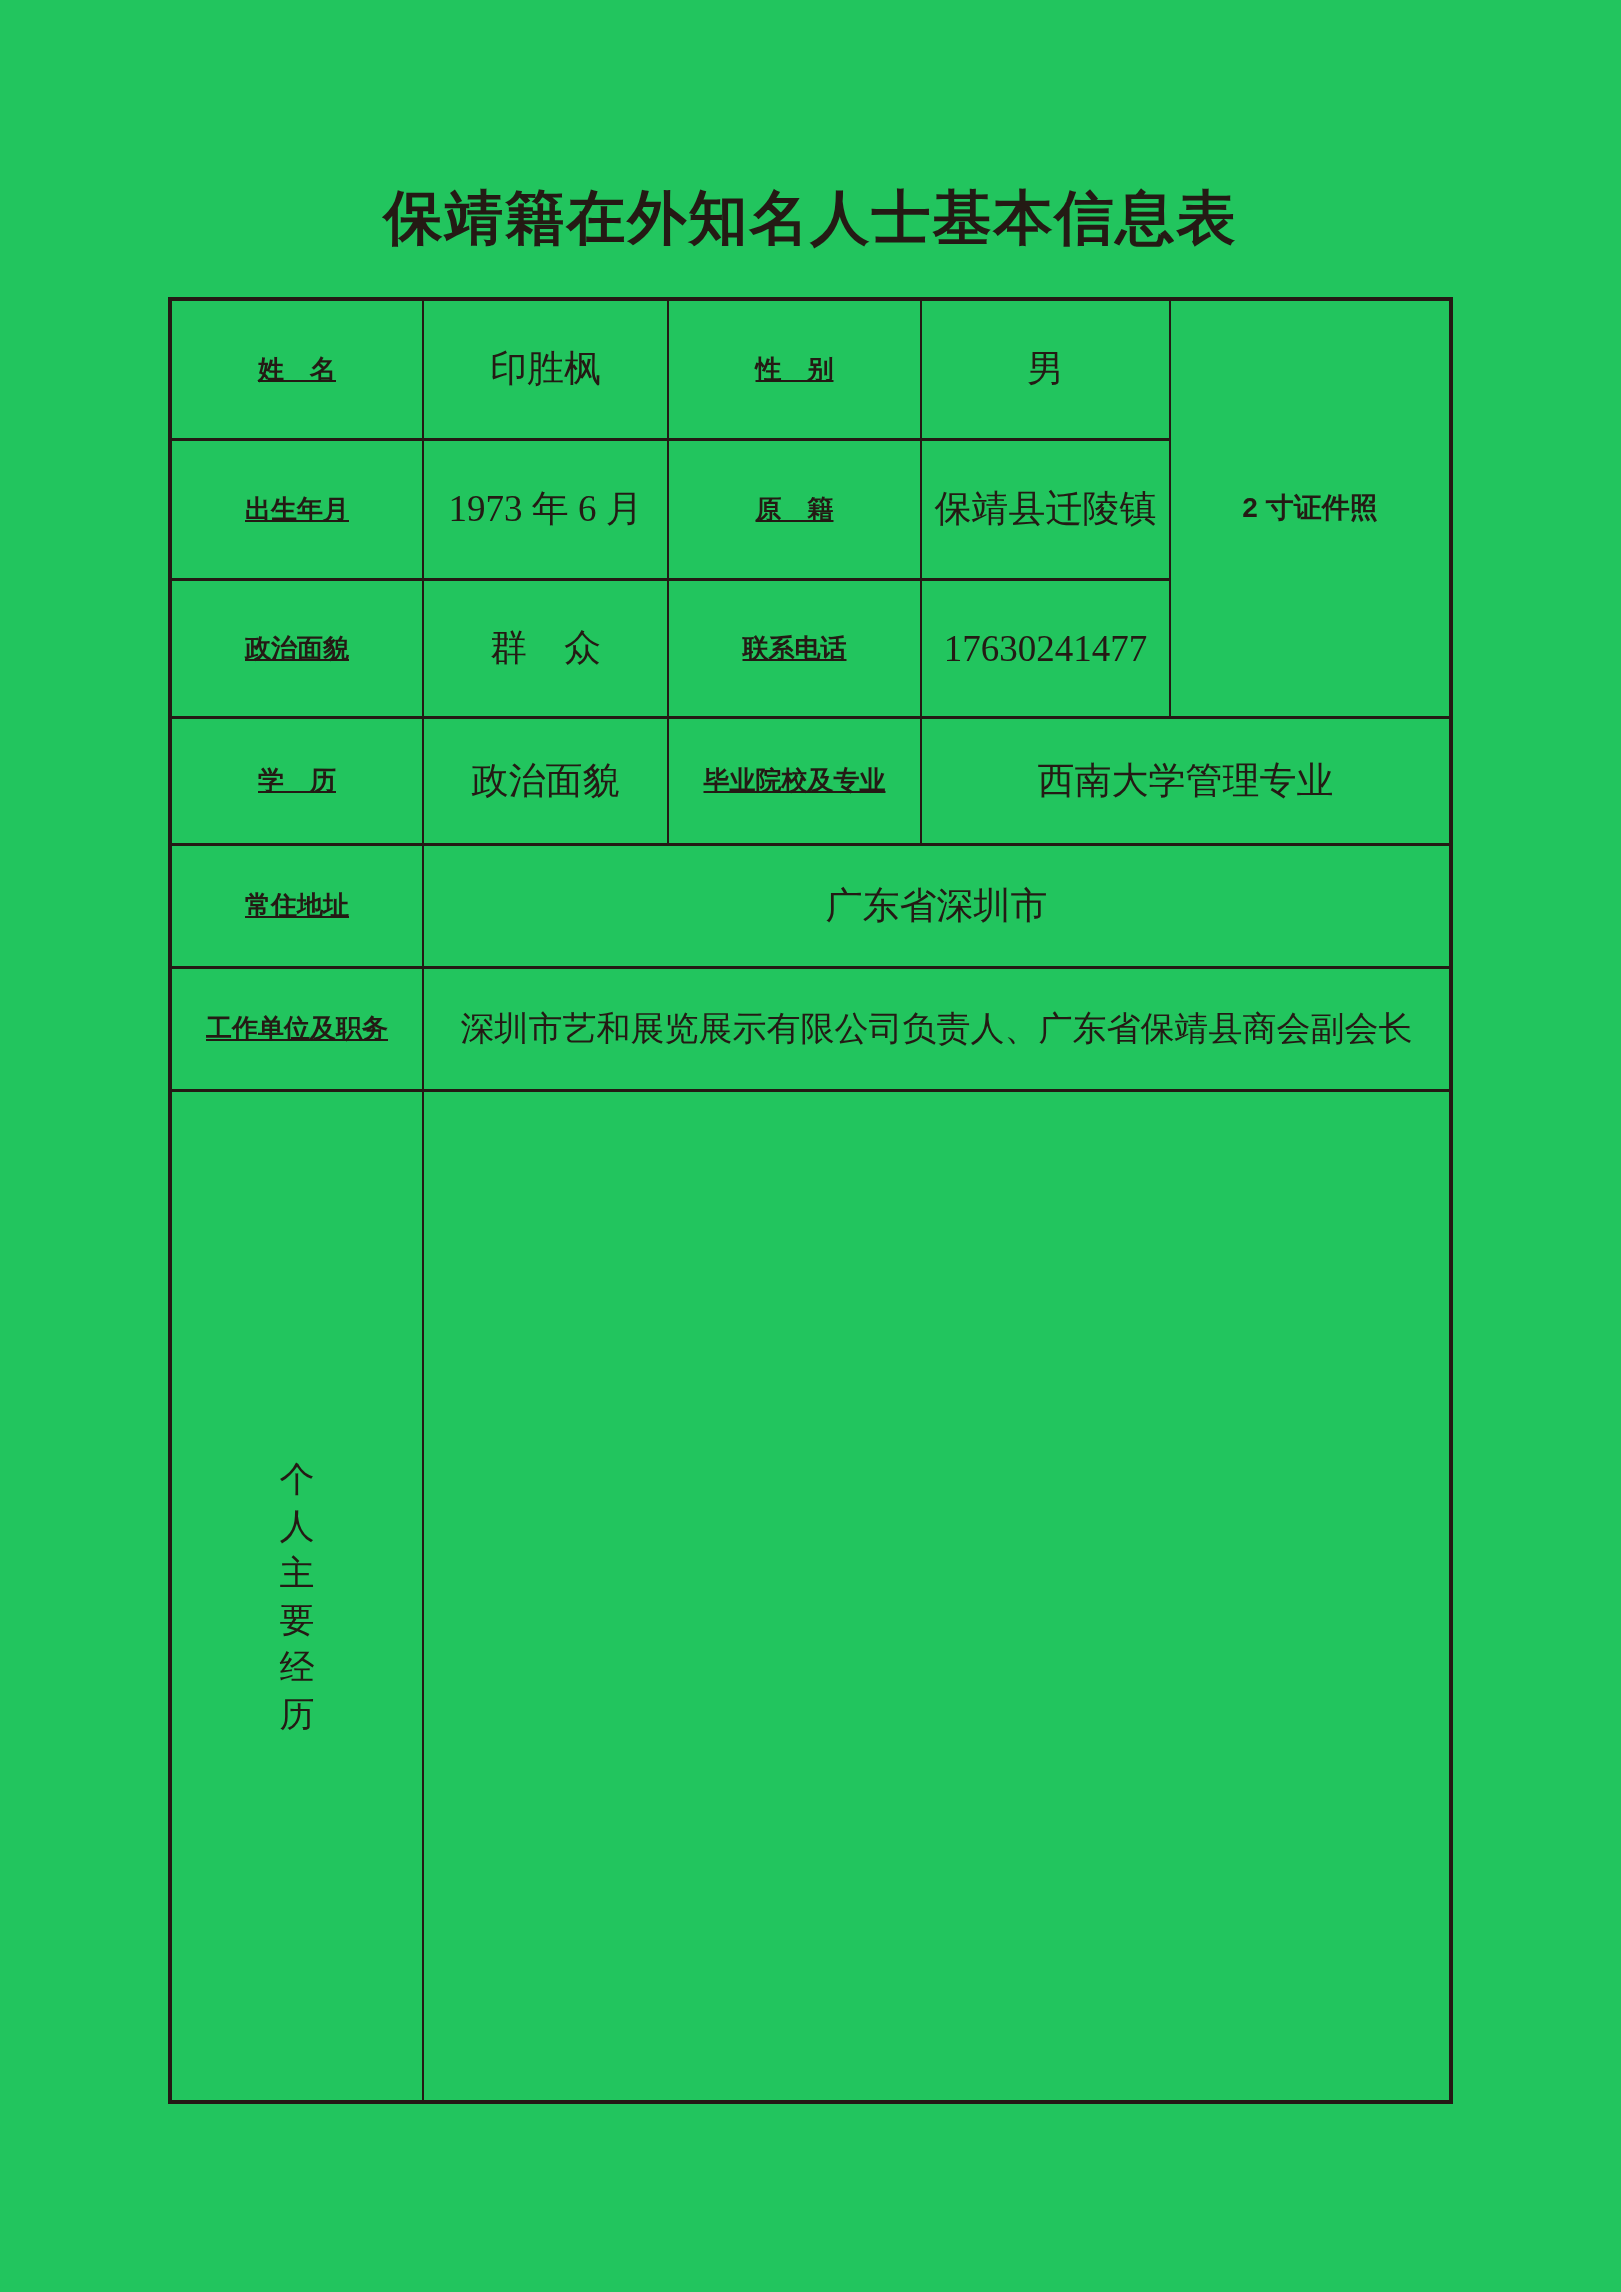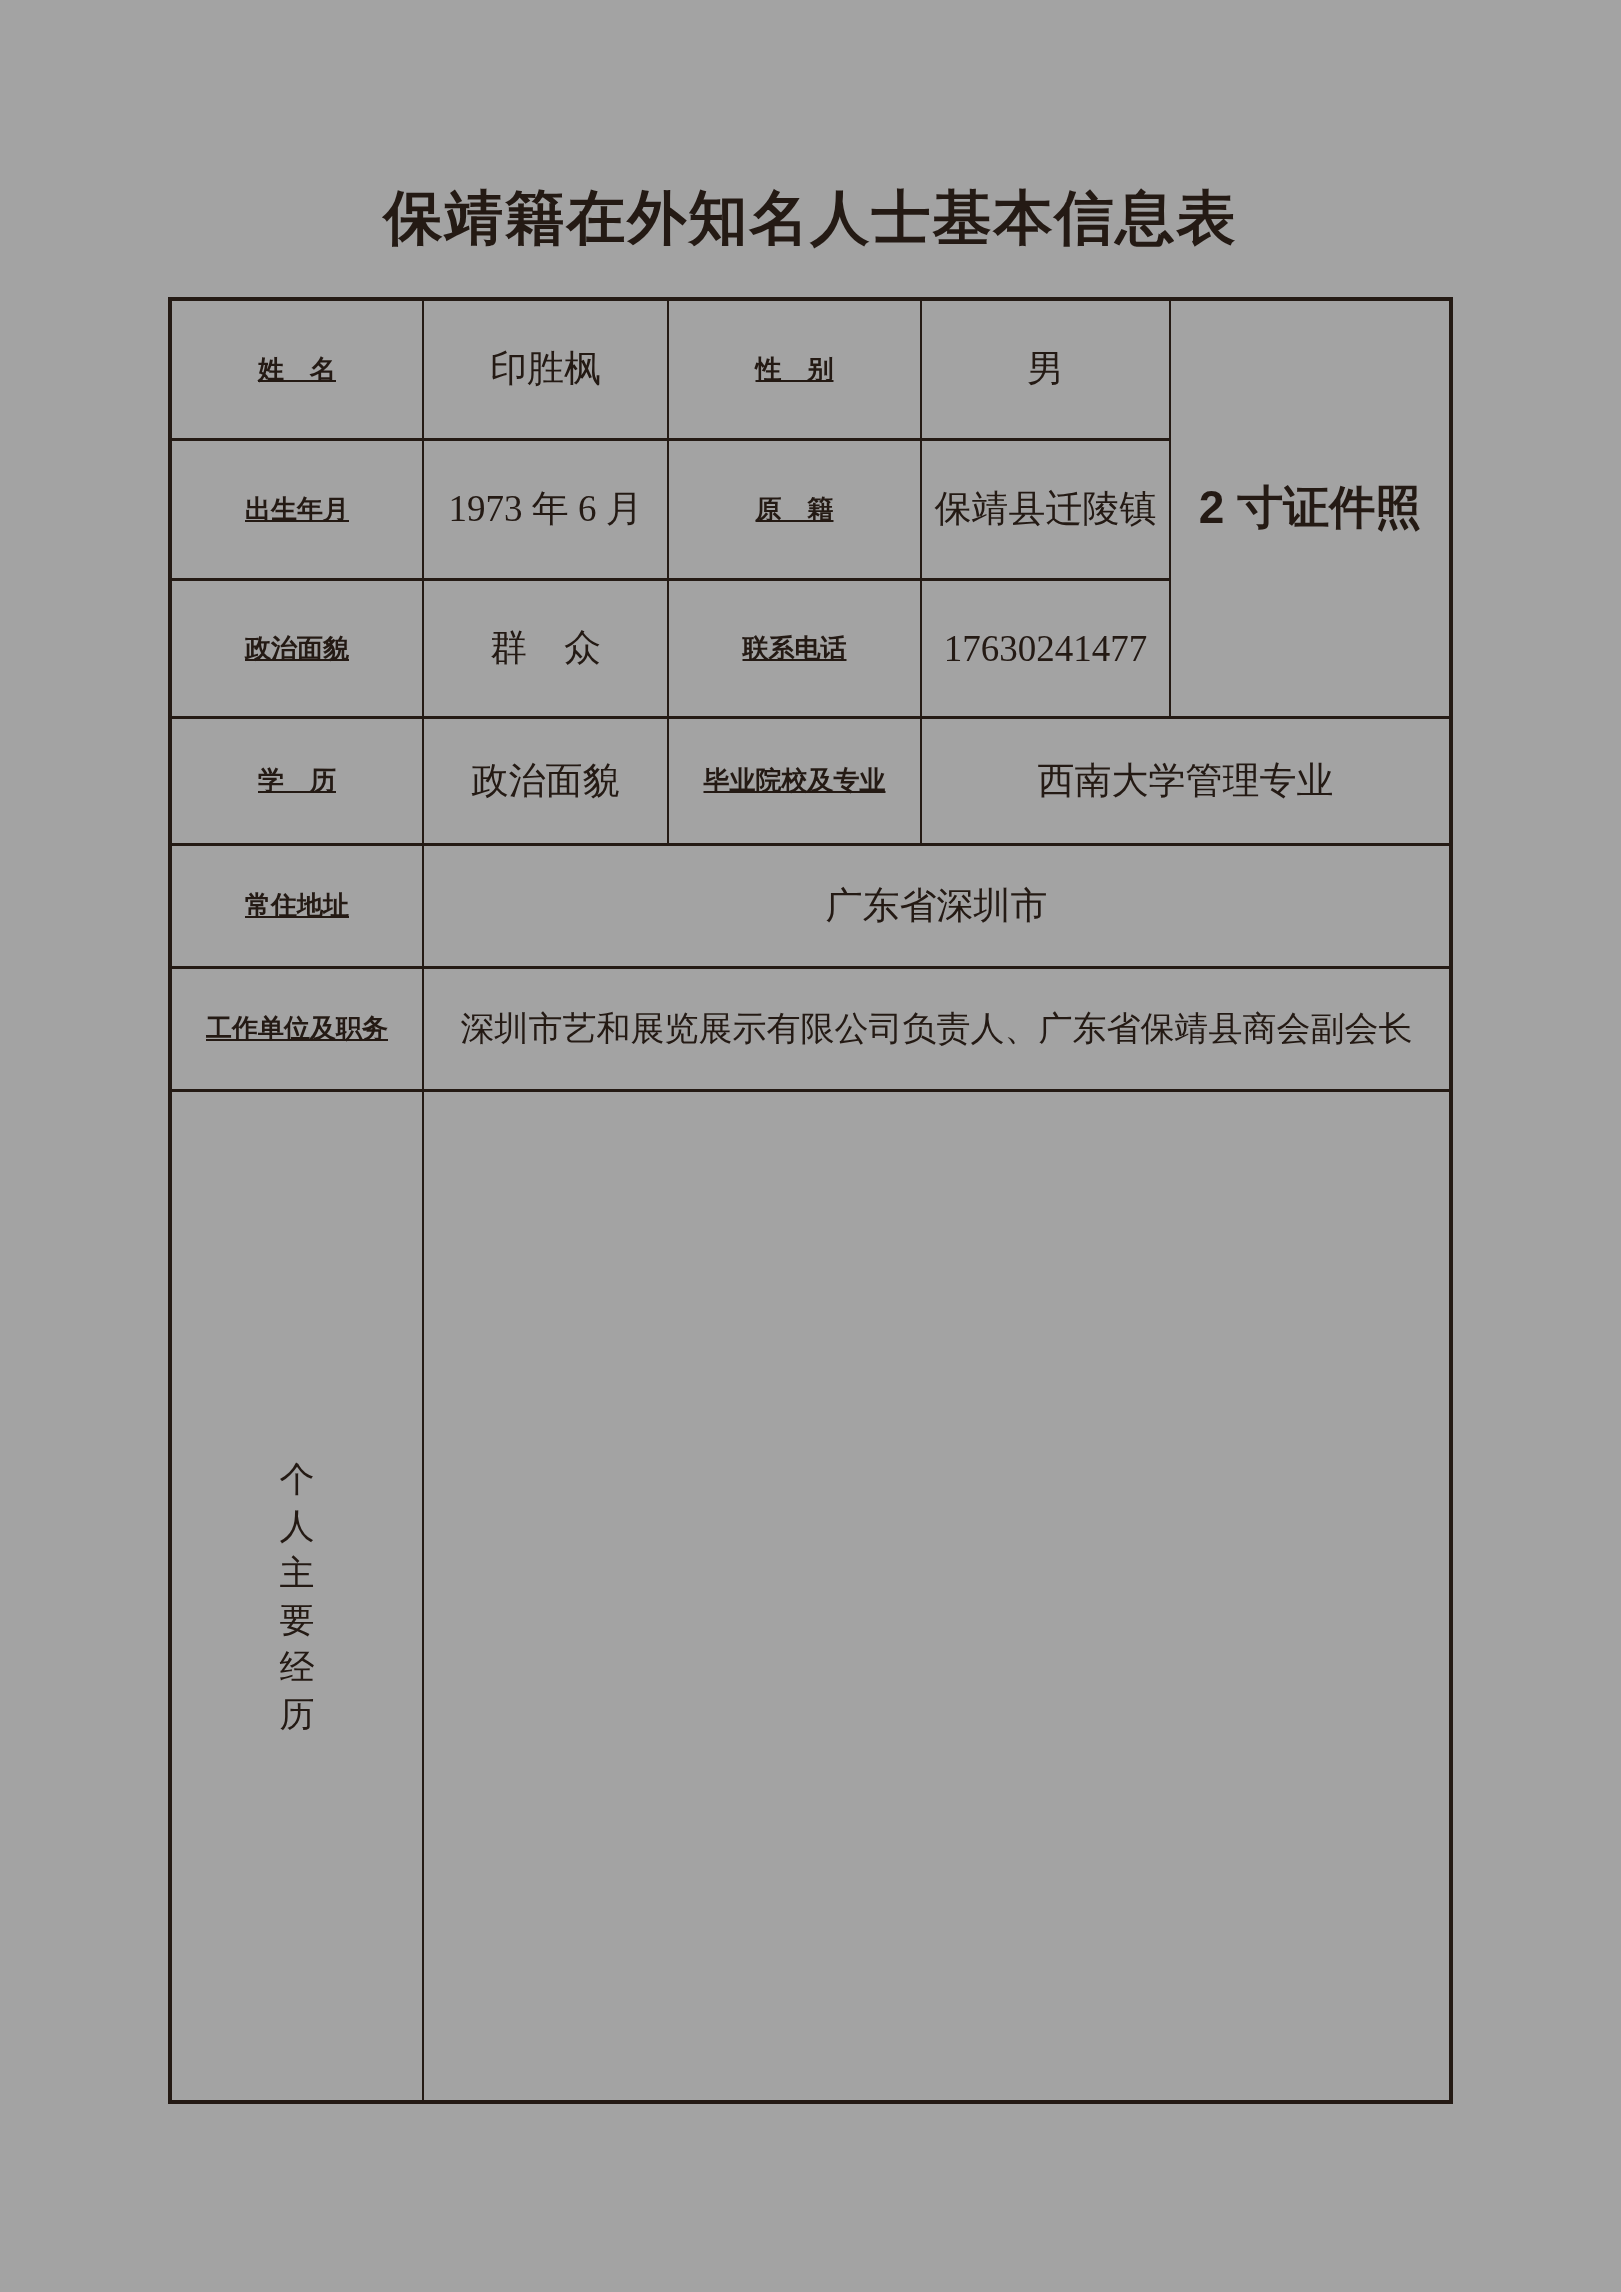--- a/index.html
+++ b/index.html
@@ -1,21 +1,21 @@
 <!DOCTYPE html>
 <html><head>
 <meta charset="utf-8">
 <style>
   * { margin: 0; padding: 0; box-sizing: border-box; }
   html, body { background: #ffffff; }
   .page {
     position: relative;
     width: 1621px;
     height: 2293px;
-    background: #a3a3a3;
+    background: #22c55e;
     color: #241a14;
     overflow: hidden;
     font-family: "Liberation Sans", sans-serif;
   }
   .doc-title {
     position: absolute;
     top: 186px;
     left: 0;
     width: 1621px;
     text-align: center;
@@ -61,21 +61,21 @@
     color: #241a14;
     white-space: nowrap;
   }
   .val-long {
     font-size: 34px;
     letter-spacing: 0px;
   }
   .photo-cell {
     font-family: "Liberation Sans", sans-serif;
     font-weight: 700;
-    font-size: 46px;
+    font-size: 28px;
   }
   .vertical-text {
     width: 43px;
     margin: 0 auto;
     font-family: "Liberation Sans", sans-serif;
     font-weight: 400;
     font-size: 35px;
     line-height: 47px;
     word-break: break-all;
     text-align: center;

